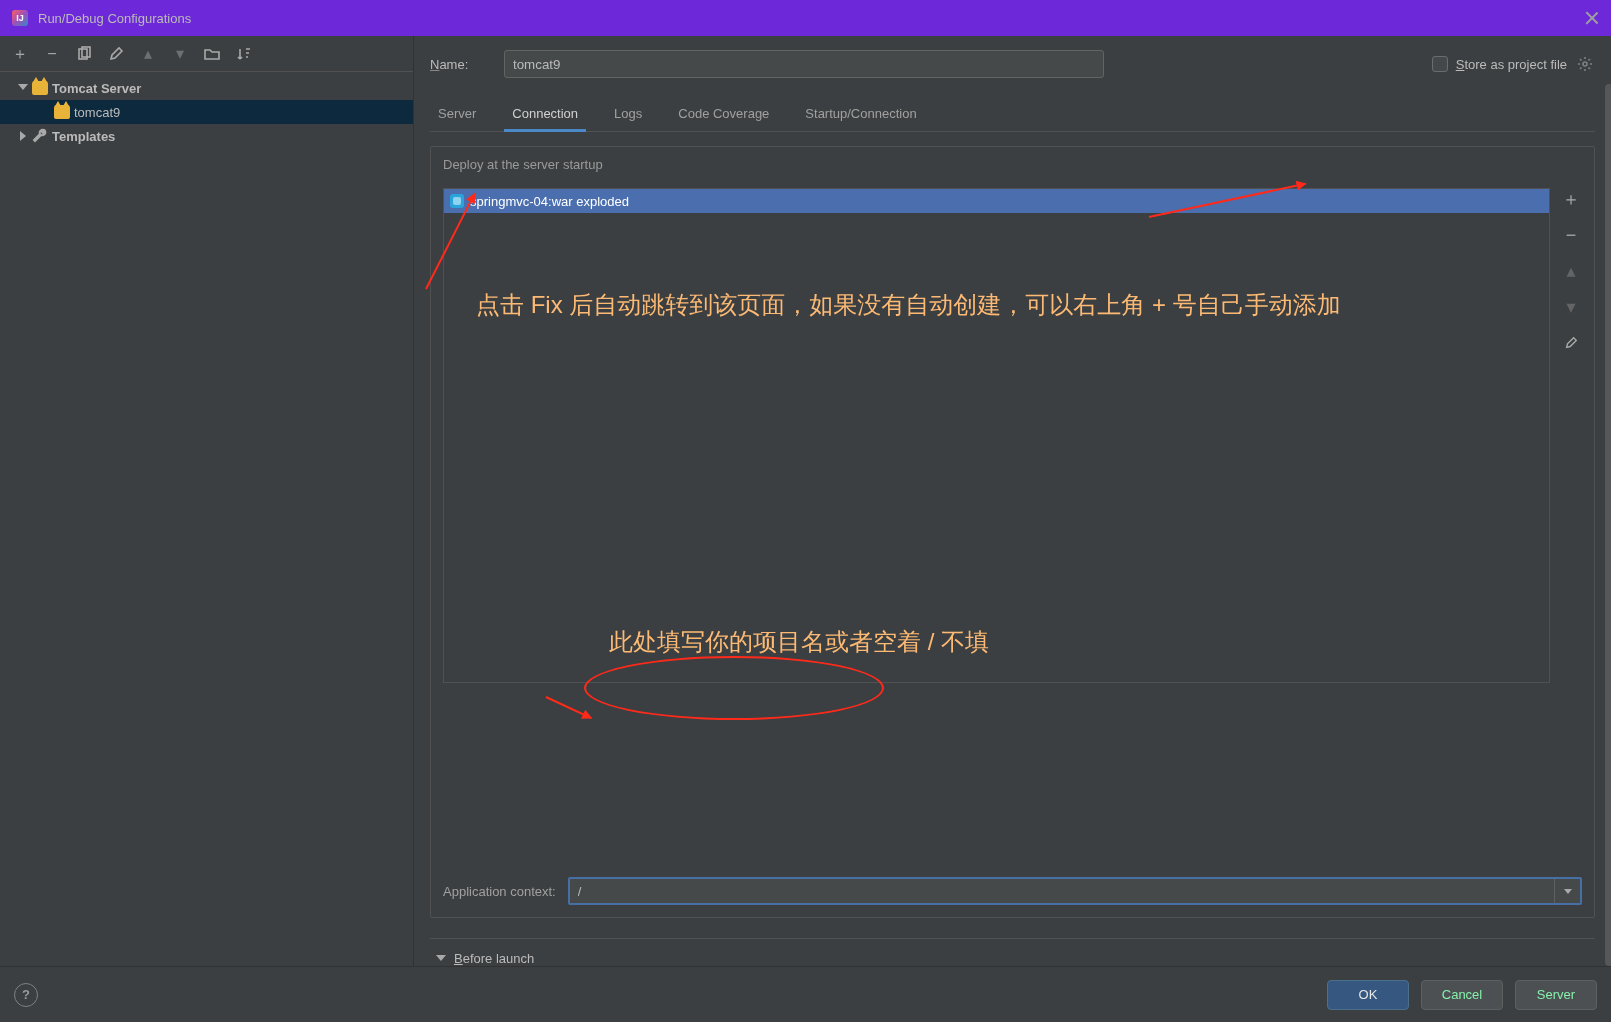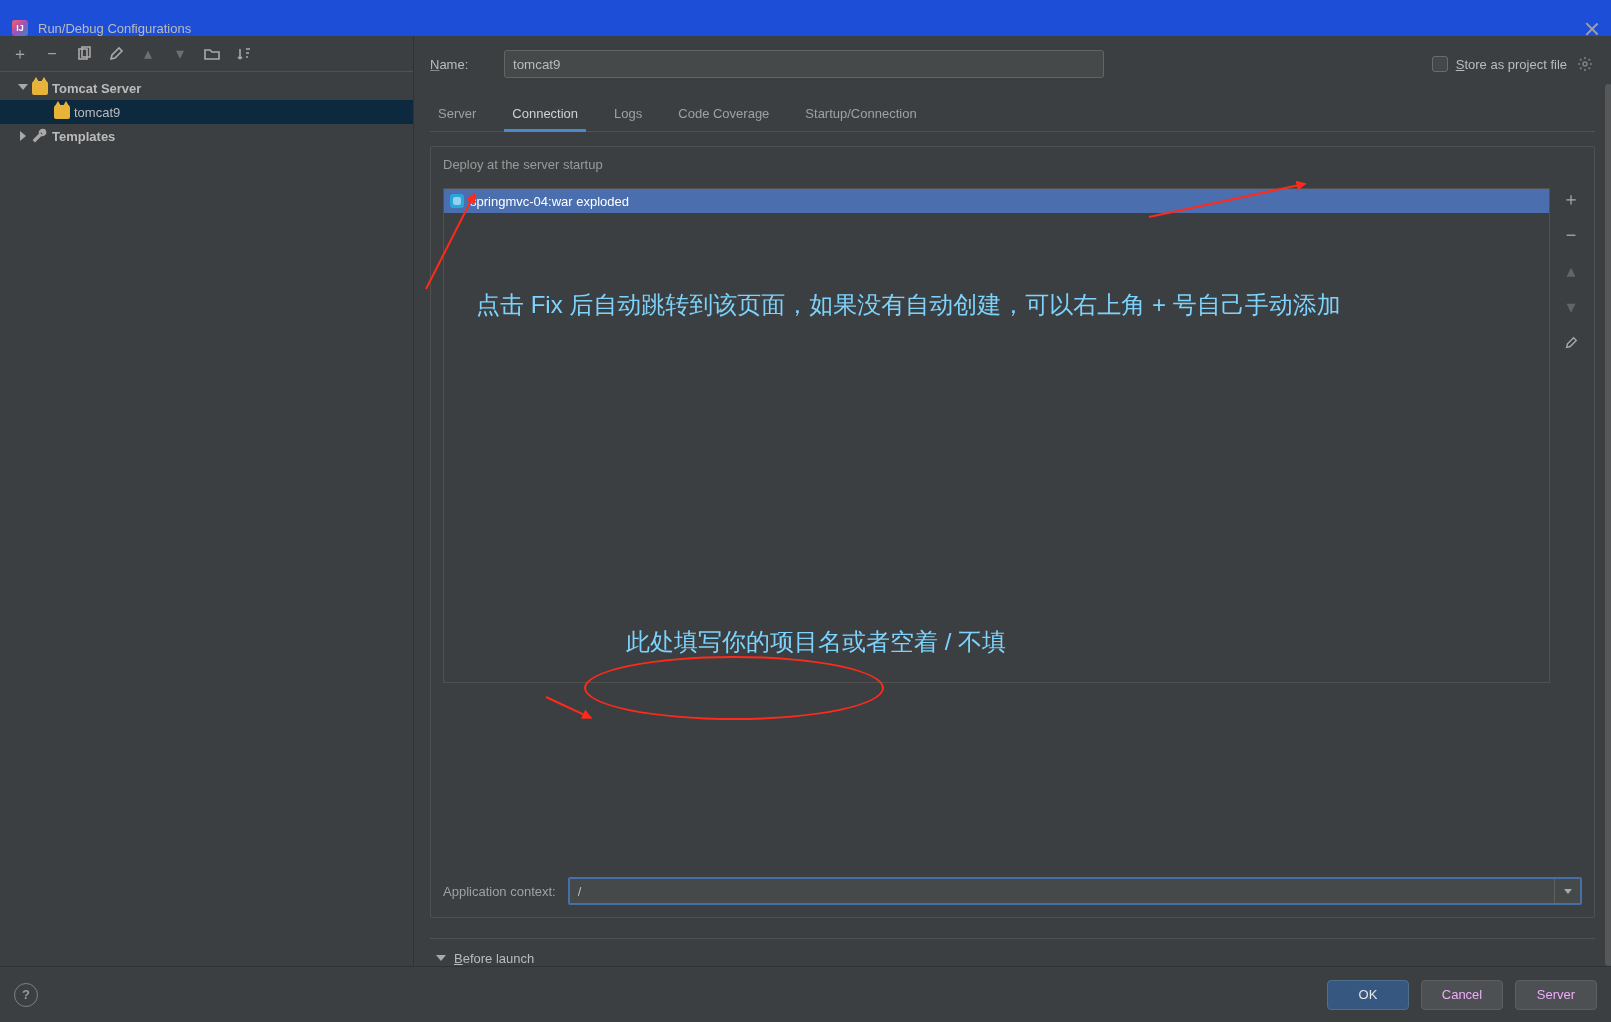--- a/index.html
+++ b/index.html
@@ -9,24 +9,24 @@
   background: #3c3f41;
   color: #bbbbbb;
   width: 1611px;
   height: 1022px;
   overflow: hidden;
   display: flex;
   flex-direction: column;
 }
 .titlebar {
   display: flex;
-  align-items: flex-end;
+  align-items: center;
   height: 36px;
   padding: 0 12px;
-  background: #1d4ed8;
+  background: #6d28d9;
 }
 .titlebar .ij-icon {
   width: 16px; height: 16px;
   background: linear-gradient(135deg,#ff5e62,#9d50bb,#348ac7);
   border-radius: 3px;
   margin-right: 10px;
   position: relative;
 }
 .titlebar .ij-icon::after {
   content: "IJ"; position: absolute; inset: 0;
@@ -229,29 +229,29 @@
   height: 56px; display: flex; align-items: center;
   padding: 0 14px; gap: 12px; border-top: 1px solid #323232;
 }
 .help-circle {
   width: 24px; height: 24px; border: 1.5px solid #808080; border-radius: 50%;
   display:flex; align-items:center; justify-content:center;
   color:#9a9a9a; font-weight:bold; cursor:pointer;
 }
 .btn {
   min-width: 82px; height: 30px; border-radius: 4px;
-  border: 1px solid #5e6060; background: #4c5052; color:#f0abfc;
+  border: 1px solid #5e6060; background: #4c5052; color:#86efac;
   display:flex; align-items:center; justify-content:center; cursor:pointer;
 }
 .btn.primary { background: #365880; border-color:#4c708c; color:#e6e6e6; }
 .footer .spacer { flex: 1; }
 
 
 .anno {
-  position: absolute; z-index: 50; color: #7dd3fc; font-weight: 500;
+  position: absolute; z-index: 50; color: #fdba74; font-weight: 500;
   font-size: 24px; pointer-events: none; white-space: nowrap;
   font-family: "Microsoft YaHei","PingFang SC",sans-serif;
 }
 .arrow-line {
   position:absolute; background:#ff2a1a; height:2px; z-index:49; pointer-events:none;
   transform-origin: left center;
 }
 .arrow-line::after{
   content:""; position:absolute; right:-1px; top:-4px;
   border-left:10px solid #ff2a1a; border-top:5px solid transparent; border-bottom:5px solid transparent;
@@ -382,21 +382,21 @@
       <span class="twist"></span>
       <span><u>B</u>efore launch</span>
     </div>
 
     <div class="right-gutter"></div>
 
     <div class="anno" style="left:62px; top:246px; max-width:870px; white-space:normal; line-height:1.9">点击 Fix 后自动跳转到该页面，如果没有自动创建，可以右上角 + 号自己手动添加</div>
     <div class="arrow-line" style="left:12px; top:252px; width:107px; transform:rotate(-63deg)"></div>
     <div class="arrow-line" style="left:735px; top:180px; width:160px; transform:rotate(-12deg)"></div>
 
-    <div class="anno" style="left:212px; top:590px">此处填写你的项目名或者空着 / 不填</div>
+    <div class="anno" style="left:195px; top:590px">此处填写你的项目名或者空着 / 不填</div>
     <div class="anno-ellipse" style="left:170px; top:620px; width:300px; height:64px"></div>
     <div class="arrow-line" style="left:132px; top:660px; width:50px; transform:rotate(25deg)"></div>
 
   </div>
 </div>
 
 <div class="footer">
   <span class="help-circle">?</span>
   <span class="spacer"></span>
   <div class="btn primary">OK</div>

